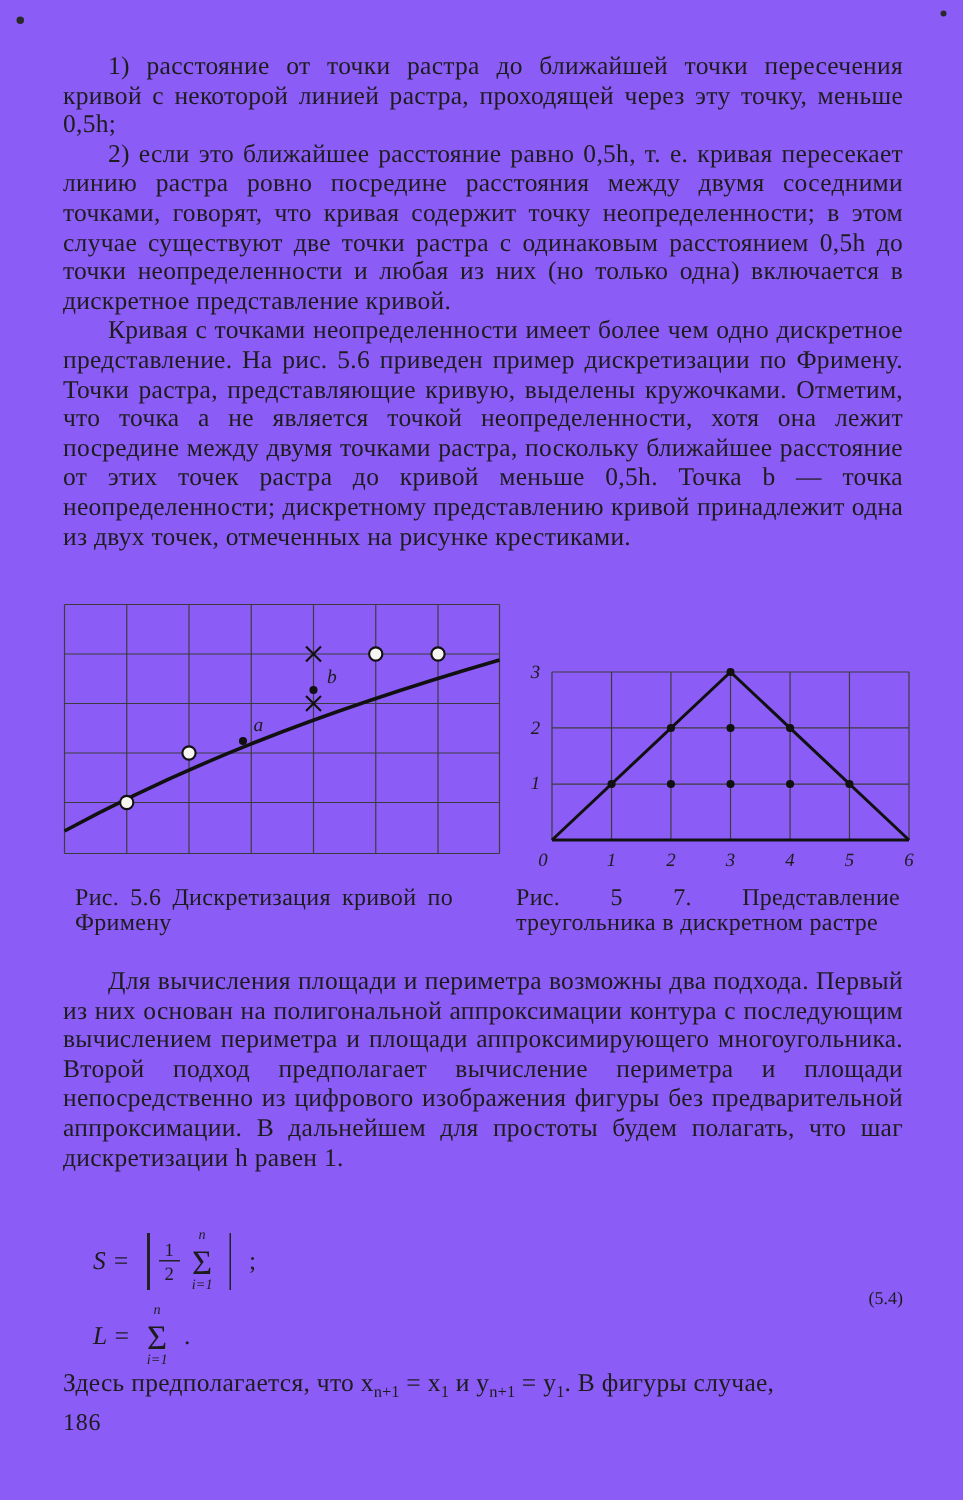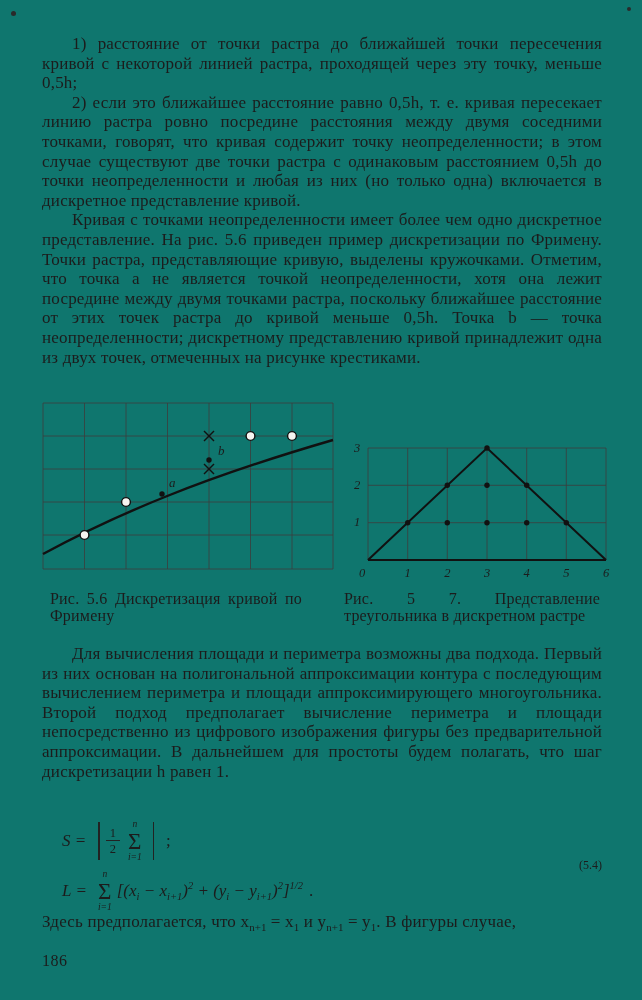--- a/index.html
+++ b/index.html
@@ -5,21 +5,21 @@
   * { box-sizing: border-box; }
   html,body { margin:0; padding:0; }
   body {
     width:642px; height:1000px; overflow:hidden;
     background:#e7e6e2;
     font-family:"Liberation Serif","DejaVu Serif",serif;
     color:#1c1c1c;
   }
   .page {
     position:relative; width:642px; height:1000px;
-    background:#0f766e;
+    background:#8b5cf6;
   }
   .speck { position:absolute; background:#2a2a2a; border-radius:50%; }
   .speck.s1 { left:11px; top:11px; width:5px; height:5px; }
   .speck.s2 { left:627px; top:7px; width:4px; height:4px; }
 
   .text-top, .text-mid, .text-bottom {
     position:absolute; left:42px; width:560px;
   }
   .text-top { top:34px; }
   .text-mid { top:644px; }
@@ -58,21 +58,21 @@
   .lhs { margin-right:6px; }
   .vbar { display:inline-block; width:1.4px; height:38px; background:#222; margin:0 6px; }
   .frac { display:inline-flex; flex-direction:column; align-items:center; font-size:12.5px; line-height:1.15; font-style:normal; margin-right:3px; }
   .frac .den { border-top:1px solid #222; padding:1px 4px 0 4px; }
   .sum { display:inline-flex; flex-direction:column; align-items:center; line-height:1; margin:0 5px; }
   .sum .lim { font-size:9.5px; font-style:italic; }
   .sum .sym { font-size:23px; font-style:normal; }
   .eq-end { margin-left:6px; font-style:normal; }
   .eq-number { position:absolute; right:0; top:38px; font-size:12px; }
 
-  .page-number { position:absolute; left:42px; top:940px; font-size:16px; letter-spacing:0.5px;margin-top:12px; }
+  .page-number { position:absolute; left:42px; top:940px; font-size:16px; letter-spacing:0.5px; }
 </style>
 </head>
 <body>
 
 <div class="page">
 
   <div class="speck s1"></div>
   <div class="speck s2"></div>
 
   <div class="text-top">
@@ -195,21 +195,20 @@
       <span class="eq-end">;</span>
     </div>
 
     <div class="formula-row l2">
       <span class="math lhs">L =</span>
       <span class="sum">
         <span class="lim">n</span>
         <span class="sym">Σ</span>
         <span class="lim">i=1</span>
       </span>
-      <span class="math"><span>[(x</span><sub>i</sub><span> − x</span><sub>i+1</sub><span>)</span><sup>2</sup><span> + (y</span><sub>i</sub><span> − y</span><sub>i+1</sub><span>)</span><sup>2</sup><span>]</span><sup>1/2</sup></span>
       <span class="eq-end">.</span>
     </div>
 
     <div class="eq-number">(5.4)</div>
   </div>
 
   <div class="text-bottom">
     <p class="para" style="text-indent:0;"><span>Здесь предполагается, что x</span><sub>n+1</sub><span> = x</span><sub>1</sub><span> и y</span><sub>n+1</sub><span> = y</span><sub>1</sub><span>. В фигуры  случае,</span></p>
   </div>
 

